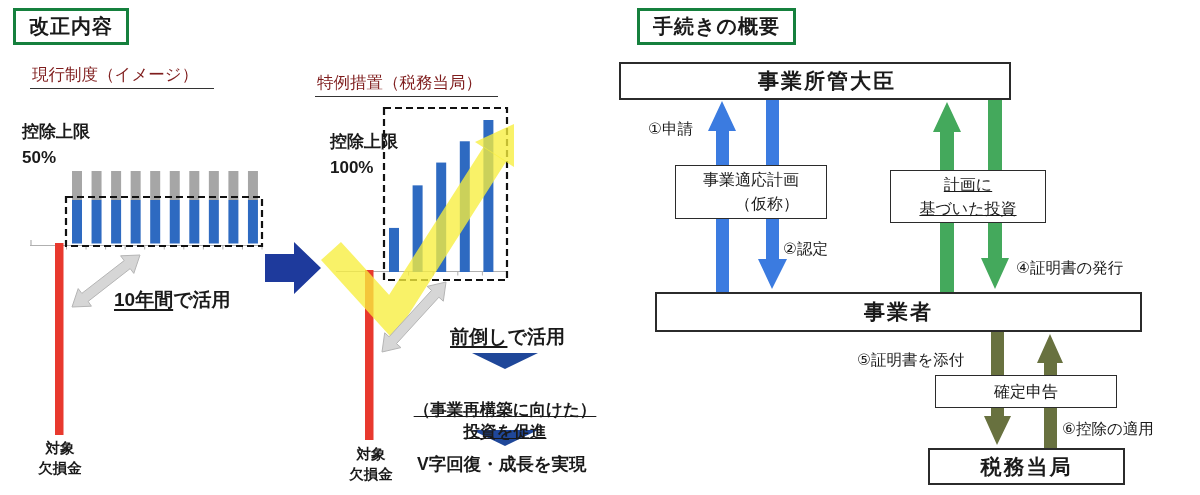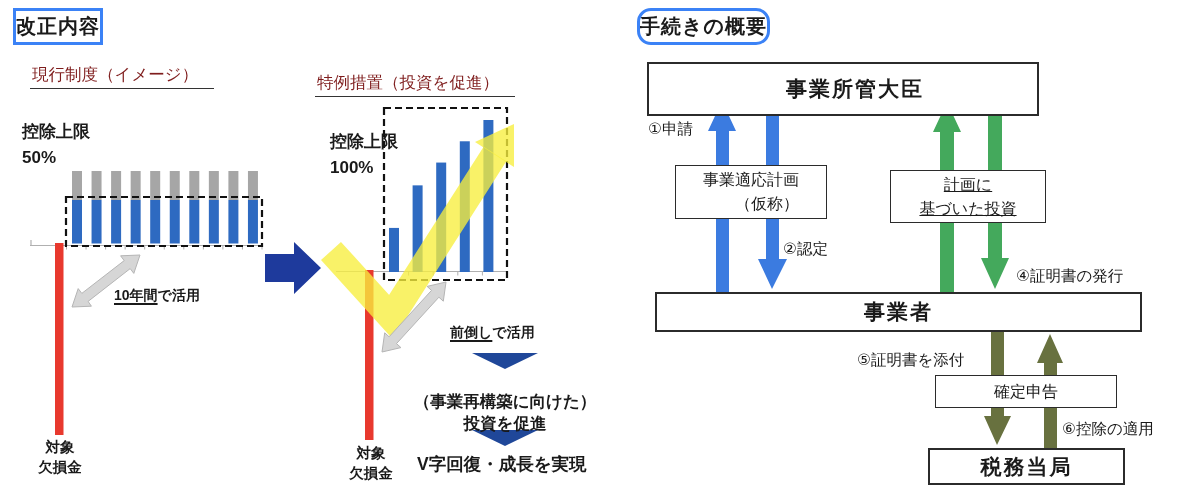--- a/index.html
+++ b/index.html
@@ -1,24 +1,24 @@
 <!DOCTYPE html>
 <html><head>
 <meta charset="utf-8">
 <style>
   html,body{margin:0;padding:0;background:#fff;}
   #canvas{position:relative;width:1200px;height:495px;background:#ffffff;overflow:hidden;
           font-family:"Liberation Sans","DejaVu Sans",sans-serif;color:#1a1a1a;}
   .abs{position:absolute;}
-  .title-box{border:3px solid #3b82f6;padding:2px 0;font-size:20px;font-weight:bold;background:#fff;letter-spacing:1px;}
+  .title-box{border:3px solid #15803d;padding:2px 13px;font-size:20px;font-weight:bold;background:#fff;letter-spacing:1px;}
   .subtitle{font-size:16.5px;color:#7f1d1d;border-bottom:1.5px solid #333;padding:0 16px 2px 2px;}
   .cap{font-size:17px;font-weight:bold;line-height:1.5;}
-  .usage{font-size:14px;font-weight:bold;white-space:nowrap;}
+  .usage{font-size:19px;font-weight:bold;white-space:nowrap;}
   .usage .u{text-decoration:underline;text-underline-offset:3px;text-decoration-thickness:2px;}
-  .loss-label{width:58px;text-align:center;font-size:14.5px;font-weight:bold;line-height:1.35;font-family:Liberation Mono, monospace;}
+  .loss-label{width:58px;text-align:center;font-size:14.5px;font-weight:bold;line-height:1.35;}
   .node{background:#fff;display:flex;align-items:center;justify-content:center;text-align:center;box-sizing:border-box;}
   .node-big{border:2px solid #2b2b2b;font-weight:bold;font-size:21px;letter-spacing:2px;}
   .node-small{border:1.5px solid #2b2b2b;font-size:16px;line-height:1.5;}
   .step{font-size:15.5px;white-space:nowrap;}
   .promote{width:214px;text-align:center;font-size:16.5px;font-weight:bold;line-height:1.32;white-space:nowrap;}
   .result{font-size:17.5px;font-weight:bold;white-space:nowrap;}
   svg{position:absolute;left:0;top:0;}
 </style>
 </head>
 <body>
@@ -116,41 +116,41 @@
     <div>50%</div>
   </div>
   <div class="abs usage" style="left:114px;top:287px;">
     <span class="u">10年間</span><span>で活用</span>
   </div>
   <div class="abs loss-label" style="left:31px;top:439px;">
     <div>対象</div>
     <div>欠損金</div>
   </div>
 
-  <div class="abs subtitle" style="left:315px;top:72px;">特例措置（投資を促進）</div>
+  <div class="abs subtitle" style="left:315px;top:72px;">特例措置（税務当局）</div>
   <div class="abs cap" style="left:330px;top:129px;">
     <div>控除上限</div>
     <div>100%</div>
   </div>
   <div class="abs usage" style="left:450px;top:324px;">
     <span class="u">前倒し</span><span>で活用</span>
   </div>
-  <div class="abs promote" style="left:398px;top:391px;">
+  <div class="abs promote" style="left:398px;top:399px;text-decoration:underline;">
     <div>（事業再構築に向けた）</div>
     <div>投資を促進</div>
   </div>
   <div class="abs result" style="left:417px;top:452px;">V字回復・成長を実現</div>
   <div class="abs loss-label" style="left:342px;top:445px;">
     <div>対象</div>
     <div>欠損金</div>
   </div>
 
-  <div class="abs title-box" style="left:637px;top:8px;border-radius:14px;">手続きの概要</div>
+  <div class="abs title-box" style="left:637px;top:8px;">手続きの概要</div>
 
-  <div class="abs node node-big" style="left:647px;top:62px;width:392px;height:54px;padding-left:24px;">事業所管大臣</div>
+  <div class="abs node node-big" style="left:619px;top:62px;width:392px;height:38px;padding-left:24px;">事業所管大臣</div>
 
   <div class="abs node node-small" style="left:675px;top:165px;width:152px;height:54px;text-align:right;">
     <div>
       <div>事業適応計画</div>
       <div>（仮称）</div>
     </div>
   </div>
 
   <div class="abs node node-small" style="left:890px;top:170px;width:156px;height:53px;text-decoration:underline;">
     <div>
@@ -160,16 +160,16 @@
   </div>
 
   <div class="abs node node-big" style="left:655px;top:292px;width:487px;height:40px;">事業者</div>
 
   <div class="abs node node-big" style="left:928px;top:448px;width:197px;height:37px;">税務当局</div>
 
   <div class="abs node node-small" style="left:935px;top:375px;width:182px;height:33px;">確定申告</div>
 
   <div class="abs step" style="left:648px;top:119px;">①申請</div>
   <div class="abs step" style="left:783px;top:239px;">②認定</div>
-  <div class="abs step" style="left:1016px;top:266px;">④証明書の発行</div>
+  <div class="abs step" style="left:1016px;top:258px;">④証明書の発行</div>
   <div class="abs step" style="left:857px;top:350px;">⑤証明書を添付</div>
   <div class="abs step" style="left:1062px;top:419px;">⑥控除の適用</div>
 </div>
 
 </body></html>

